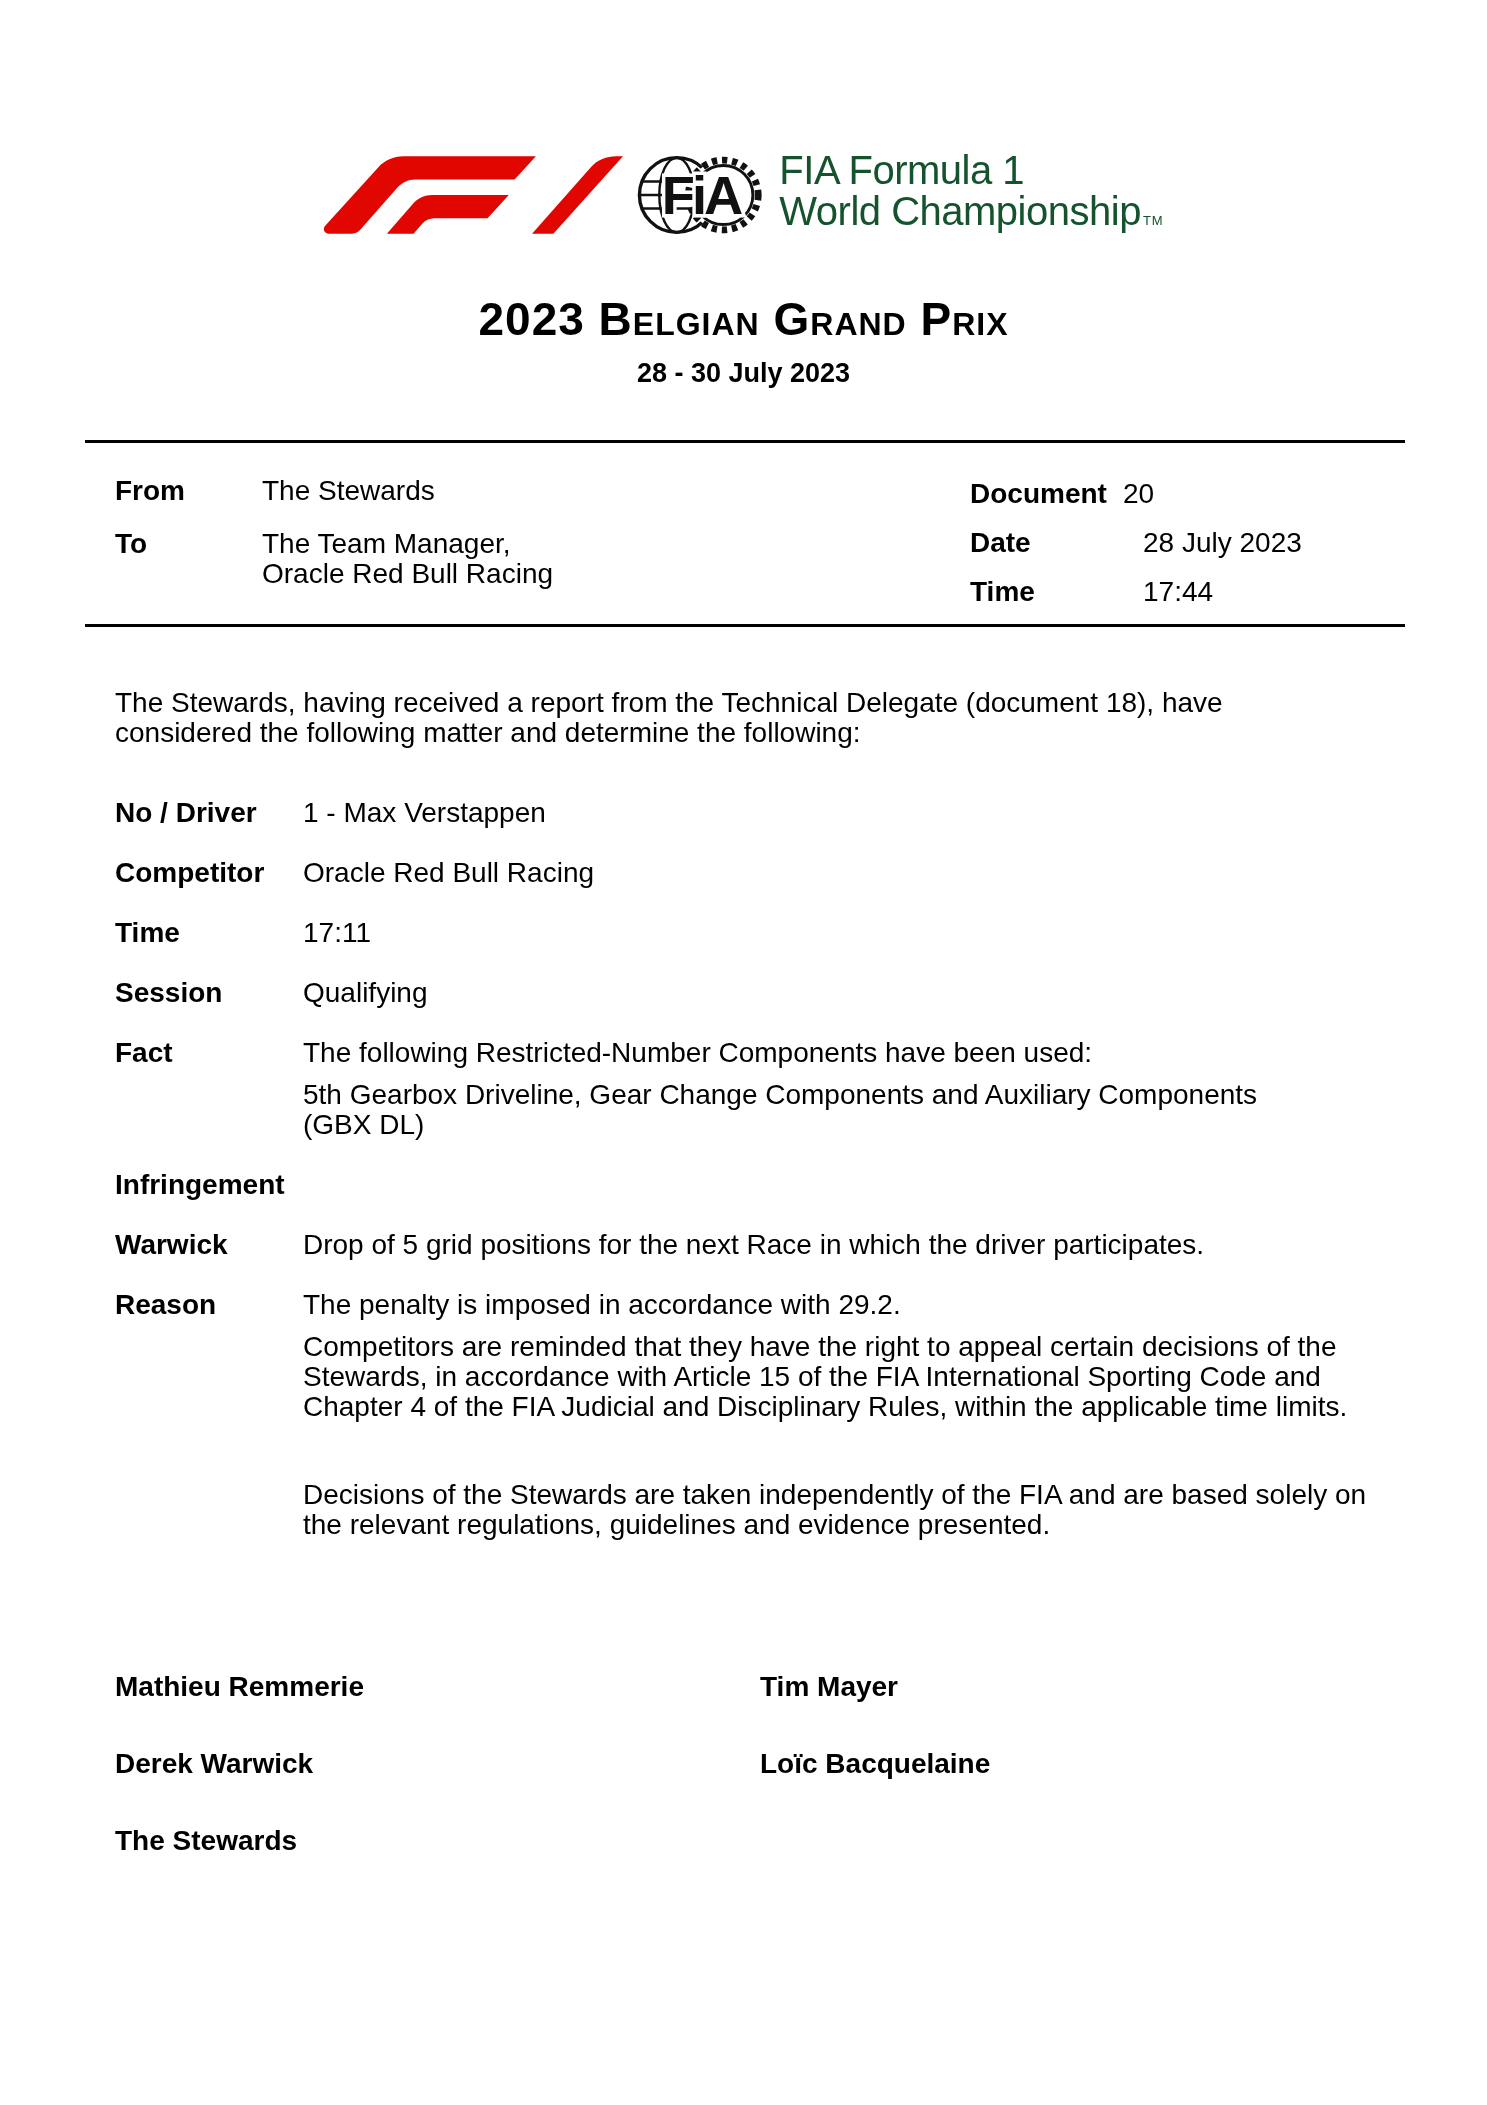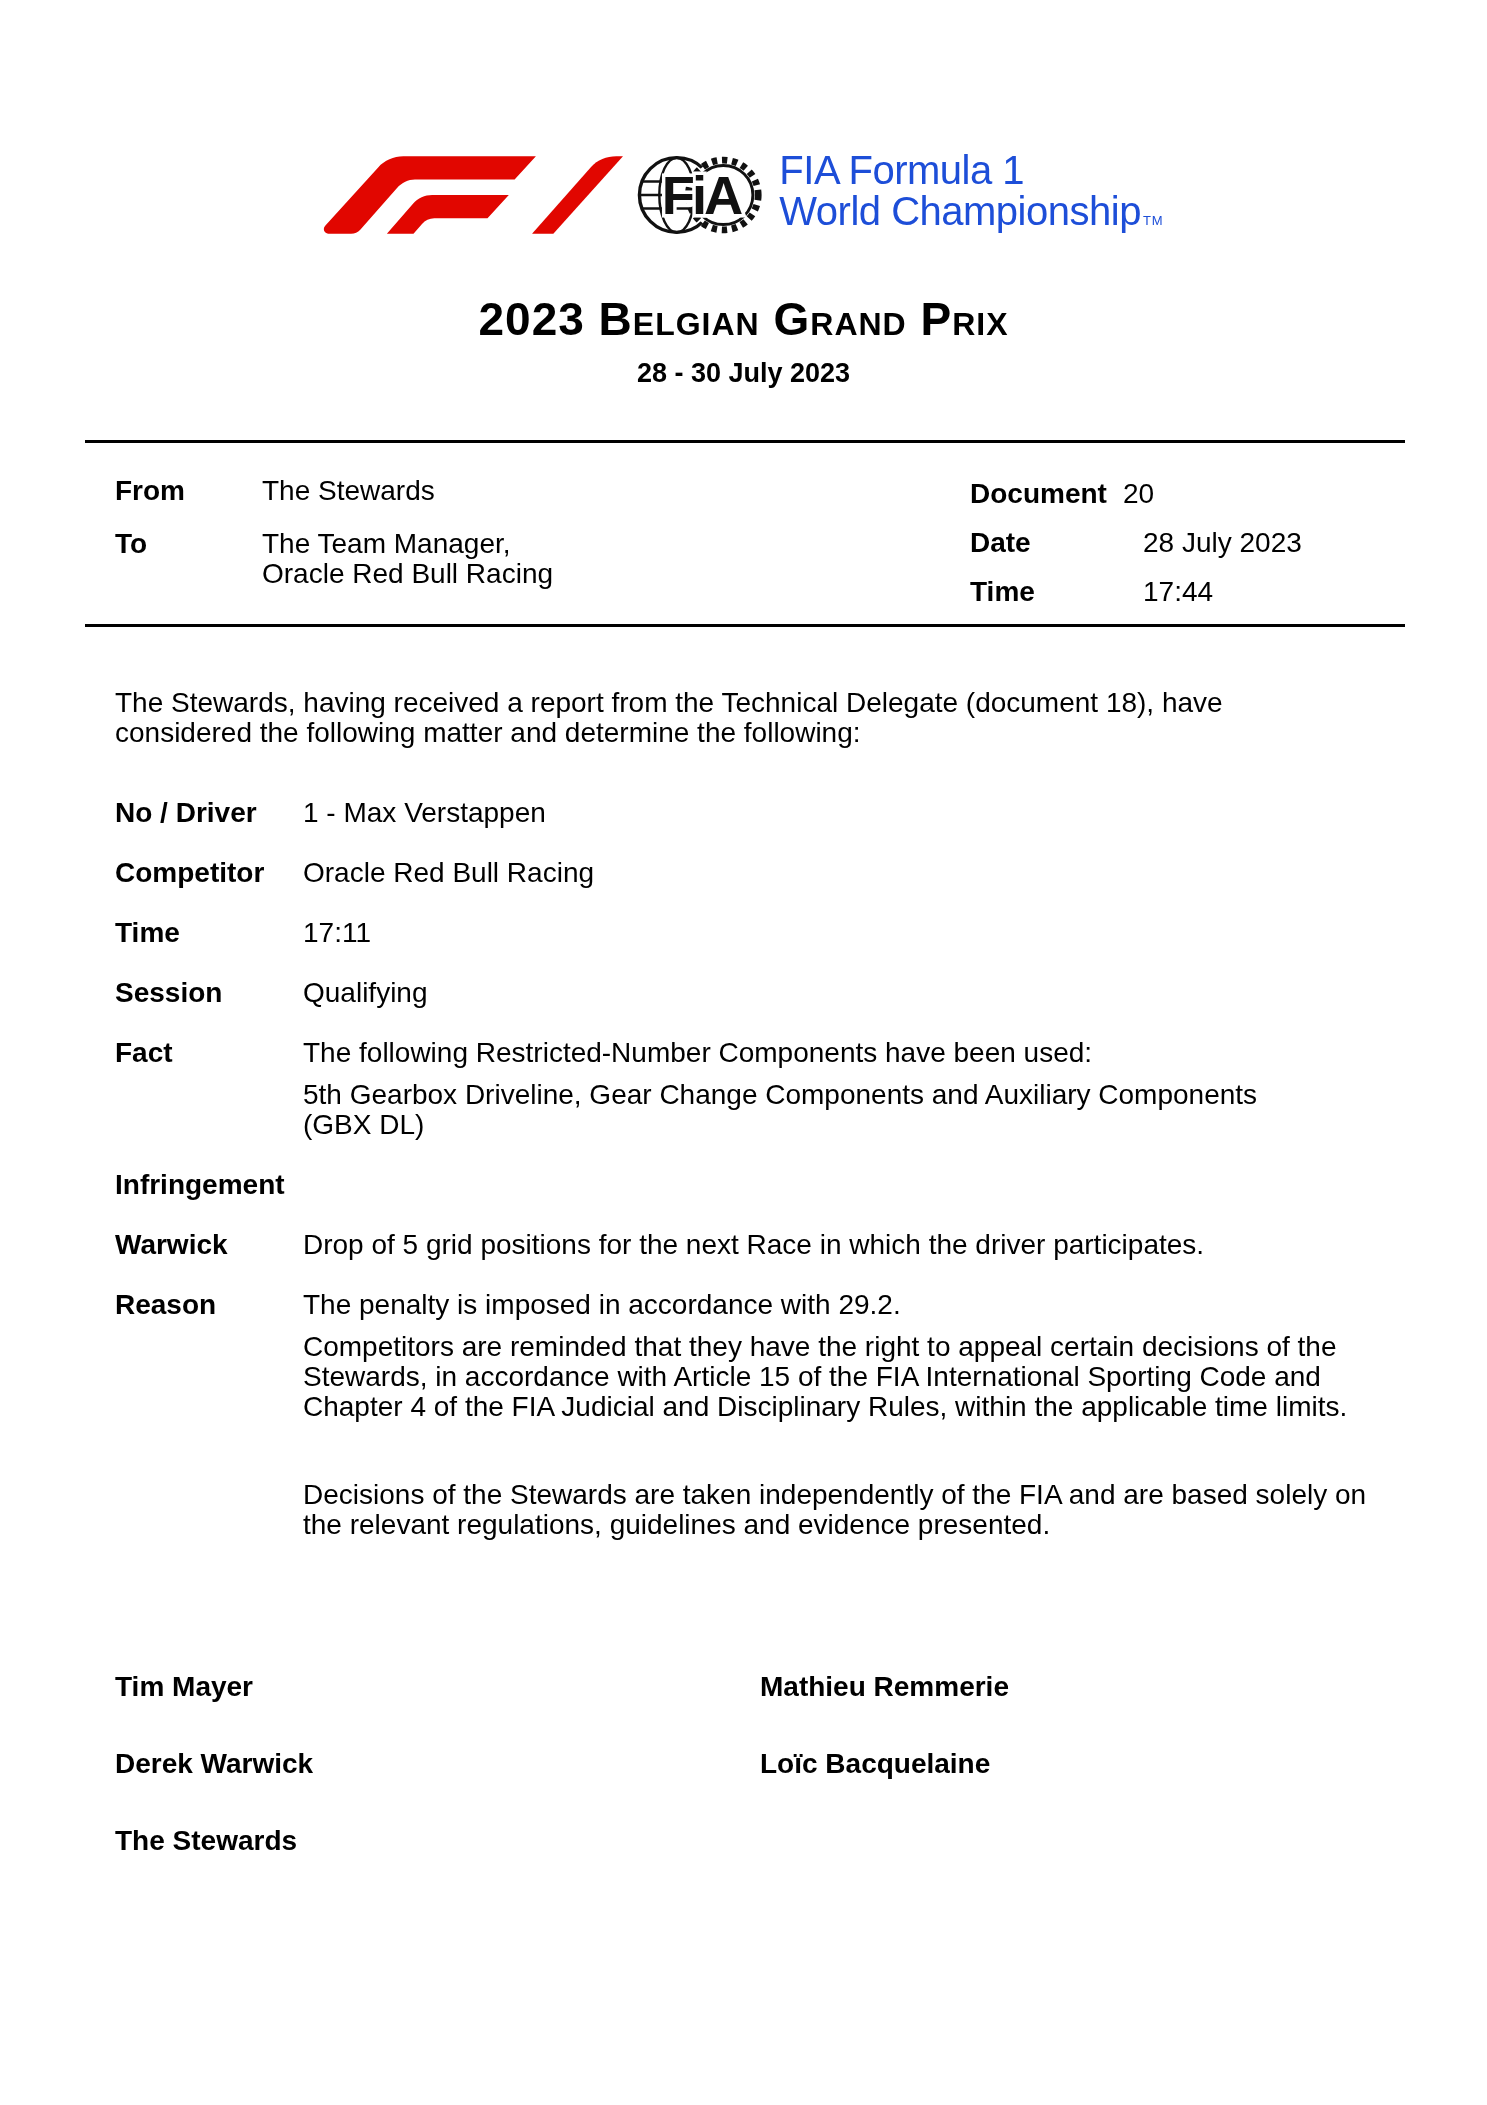--- a/index.html
+++ b/index.html
@@ -11,21 +11,21 @@
     color:#000;
     font-family:"Liberation Sans","DejaVu Sans",sans-serif;
     font-size:28px;line-height:30px;
     overflow:hidden;
   }
   
   .logo-row{position:absolute;top:146px;left:0;width:100%;
     display:flex;justify-content:center;align-items:center;gap:14px;}
   .f1-logo{width:300px;height:78px;display:block;}
   .fia-badge{width:128px;height:98px;display:block;}
-  .brand{color:#1d4ed8;font-size:40px;line-height:41px;font-weight:400;letter-spacing:-0.5px;}
+  .brand{color:#14532d;font-size:40px;line-height:41px;font-weight:400;letter-spacing:-0.5px;}
   .brand .tm{font-size:13px;letter-spacing:1px;margin-left:2px;}
   
   .doc-title{position:absolute;top:293px;left:0;width:100%;text-align:center;
     font-size:46px;line-height:52px;font-weight:bold;font-variant:small-caps;letter-spacing:1px;}
   .doc-subtitle{position:absolute;top:358px;left:0;width:100%;text-align:center;
     font-size:27px;font-weight:bold;}
   
   .meta-box{position:absolute;top:440px;left:85px;width:1320px;height:187px;
     box-sizing:border-box;border-top:3.5px solid #000;border-bottom:3.5px solid #000;}
   .meta-left{position:absolute;top:33px;left:30px;}
@@ -160,22 +160,22 @@
         <p>The penalty is imposed in accordance with 29.2.</p>
         <p class="mid">Competitors are reminded that they have the right to appeal certain decisions of the Stewards, in accordance with Article 15 of the FIA International Sporting Code and Chapter 4 of the FIA Judicial and Disciplinary Rules, within the applicable time limits.</p>
         <p class="mid gap-large">Decisions of the Stewards are taken independently of the FIA and are based solely on the relevant regulations, guidelines and evidence presented.</p>
       </div>
     </div>
 
   </div>
 
   <div class="signatures">
     <div class="sig-row">
+      <div class="sig-cell">Mathieu Remmerie</div>
       <div class="sig-cell">Tim Mayer</div>
-      <div class="sig-cell">Mathieu Remmerie</div>
     </div>
     <div class="sig-row">
       <div class="sig-cell">Derek Warwick</div>
       <div class="sig-cell">Loïc Bacquelaine</div>
     </div>
     <div class="sig-row">
       <div class="sig-cell">The Stewards</div>
     </div>
   </div>
 

